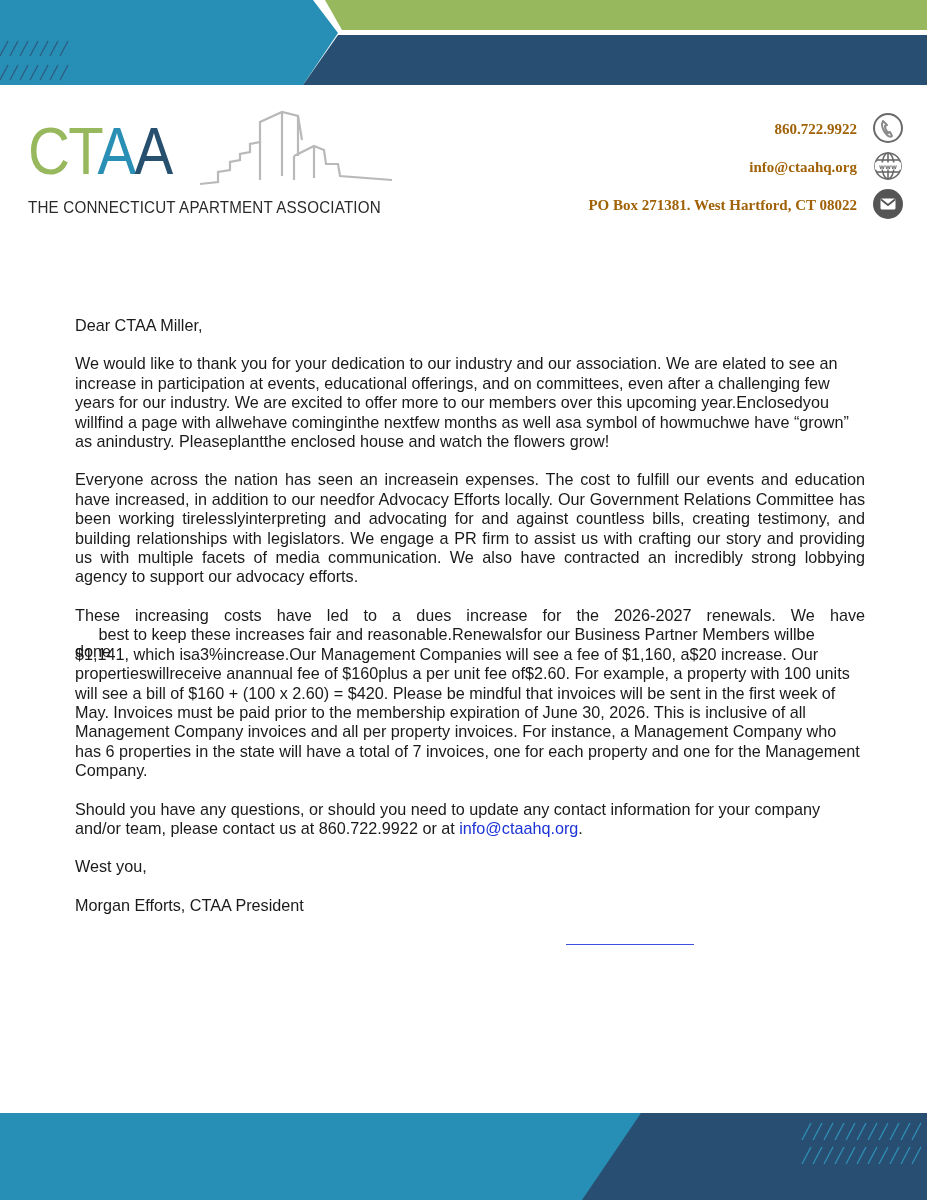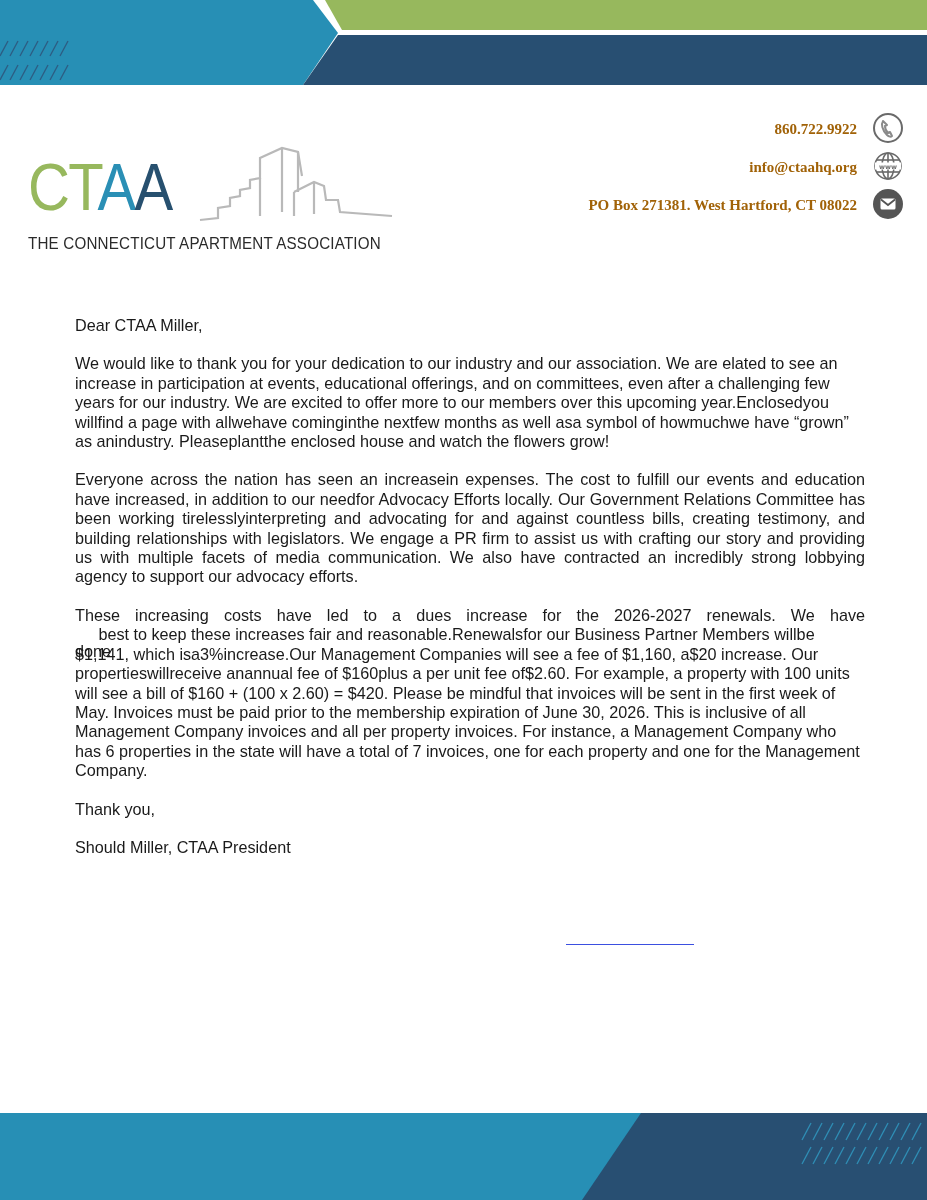--- a/index.html
+++ b/index.html
@@ -3,21 +3,21 @@
 <meta charset="utf-8">
 <style>
   html, body { margin:0; padding:0; background:#fff; }
   body { width:927px; height:1200px; position:relative; overflow:hidden; font-family:"Liberation Sans", sans-serif; color:#1a1a1a; }
 
   
   .top-banner { position:absolute; left:0; top:0; width:927px; height:85px; }
   .footer-banner { position:absolute; left:0; top:1113px; width:927px; height:87px; }
 
   
-  .logo { position:absolute; left:28px; top:110px; width:380px; height:110px;margin-top:36px; }
+  .logo { position:absolute; left:28px; top:110px; width:380px; height:110px; }
   .logo-letters { position:absolute; left:0; top:8px; font-family:"Liberation Sans", sans-serif; font-size:66px; font-weight:400; letter-spacing:-2px; line-height:66px; transform:scaleX(0.88); transform-origin:left top; }
   .logo-letters .c1 { color:#97b85d; }
   .logo-letters .c2 { color:#97b85d; }
   .logo-letters .c3 { color:#2a8fb5; }
   .logo-letters .c4 { color:#27506f; }
   .logo-sub { position:absolute; left:0; top:88px; font-family:"Liberation Sans", sans-serif; font-size:16.5px; color:#2a2a2a; letter-spacing:0.2px; transform:scaleX(0.92); transform-origin:left top; white-space:nowrap; }
   .logo-skyline { position:absolute; left:170px; top:0; width:200px; height:80px; }
 
   
   .contact { position:absolute; right:22px; top:110px; width:400px; }
@@ -119,23 +119,24 @@
 
 <div class="letter">
   <p>Dear CTAA Miller,</p>
 
   <p><span>We would like to thank you for your dedication to our industry and our association. We are elated to see an increase in participation at events, educational offerings, and on committees, even after a challenging few years for our industry. We are excited to offer more to our members over this upcoming year.</span><b>Enclosedyou willfind a page with allwehave cominginthe nextfew months as well asa symbol of howmuchwe have “grown” as anindustry. Pleaseplantthe enclosed house and watch the flowers grow!</b></p>
 
   <p class="just">Everyone across the nation has seen an increasein expenses. The cost to fulfill our events and education have increased, in addition to our needfor Advocacy Efforts locally. Our Government Relations Committee has been working tirelesslyinterpreting and advocating for and against countless bills, creating testimony, and building relationships with legislators. We engage a PR firm to assist us with crafting our story and providing us with multiple facets of media communication. We also have contracted an incredibly strong lobbying agency to support our advocacy efforts.</p>
 
   <p><span class="just" style="display:block;text-align-last:justify;">These increasing costs have led to a dues increase for the 2026-2027 renewals. We have</span><span class="overlap"><span style="color:transparent">our</span><span class="ov">done</span></span><span>best to keep these increases fair and reasonable.</span><b>Renewalsfor our Business Partner Members willbe $1,141, which isa3%increase.Our Management Companies will see a fee of $1,160, a$20 increase. Our propertieswillreceive anannual fee of $160plus a per unit fee of$2.60.</b><span> For example, a property with 100 units will see a bill of $160 + (100 x 2.60) = $420. Please be mindful that invoices will be sent in the first week of May. Invoices must be paid prior to the membership expiration of June 30, 2026. This is inclusive of all Management Company invoices and all per property invoices. For instance, a Management Company who has 6 properties in the state will have a total of 7 invoices, one for each property and one for the Management Company.</span></p>
 
+  <p style="position:relative;"><span>Should you have any questions, or should you need to update any contact information for your company and/or team, please contact us at 860.722.9922 or at </span><span class="link">info@ctaahq.org</span><span>.</span></p>
 
-  <p>Thank you,</p>
-  <p>Should Miller, CTAA President</p>
+  <p>West you,</p>
+  <p>Morgan Efforts, CTAA President</p>
 </div>
 <div class="link-underline" style="left:566px;top:944px;"></div>
 
 <svg class="footer-banner" viewBox="0 0 927 87" preserveAspectRatio="none">
   <rect x="0" y="0" width="927" height="87" fill="#278fb5"></rect>
   <polygon points="641,0 927,0 927,87 582,87" fill="#284f72"></polygon>
   <g stroke="#2f8fb6" stroke-width="1.3">
     <line x1="802" y1="27" x2="811" y2="10"></line>
       <line x1="813" y1="27" x2="822" y2="10"></line>
       <line x1="824" y1="27" x2="833" y2="10"></line>

